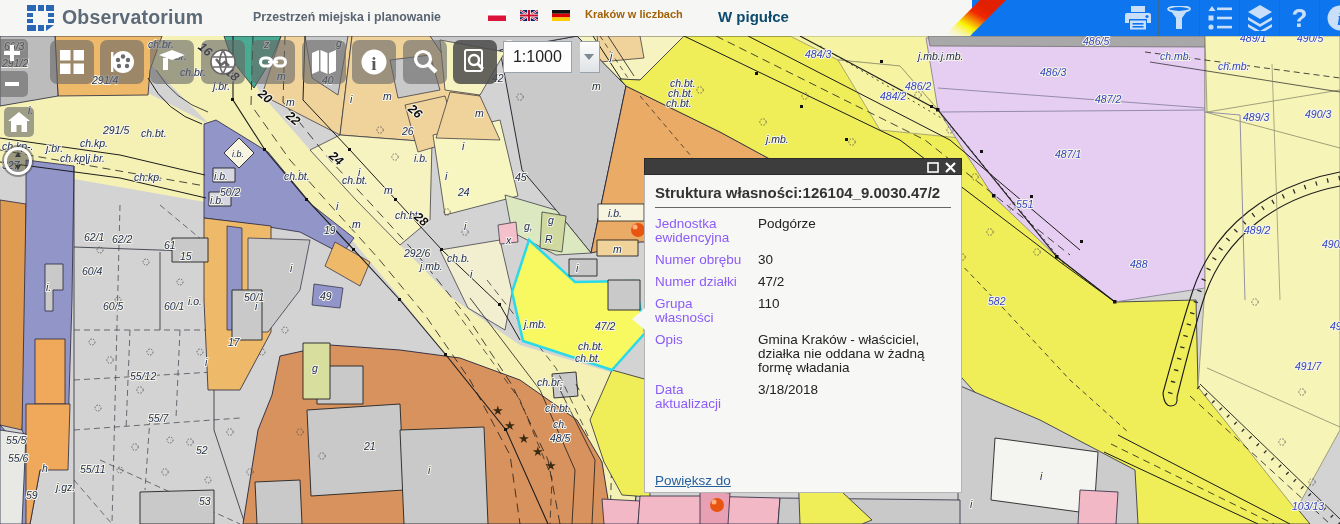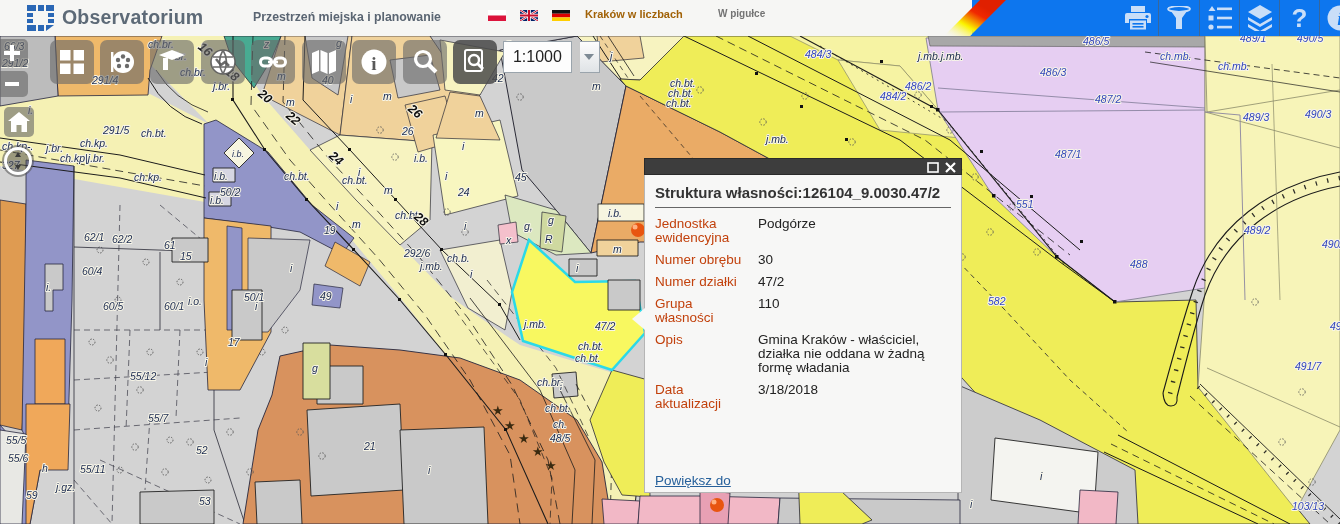--- a/index.html
+++ b/index.html
@@ -23,21 +23,21 @@
   #scalebox { position:absolute; left:503px; top:41px; width:97px; height:32px; z-index:20; display:flex;gap:8px; }
   #scaleval { width:75px; height:32px; background:#fdfdfd; border:1px solid #9aa4ac; font-size:16px; color:#222; display:flex; align-items:center; justify-content:center; }
   #scalearr { width:22px; height:32px; background:linear-gradient(#fdfdfd,#dfe3e6); border:1px solid #9aa4ac; border-left:none; display:flex; align-items:center; justify-content:center; }
   
   #popup { position:absolute; left:644px; top:158px; width:318px; z-index:25; }
   #ptitle { height:17px; background:#3d3d3d; border:1px solid #2a2a2a; position:relative; }
   #pbody { background:#f7f7f6; border:1px solid #b5b5b5; border-top:none; padding:4px 10px 6px 10px; height:318px; position:relative; }
   #ptxt { font-size:15px; font-weight:bold; color:#333; padding:5px 0 6px 0; border-bottom:1px solid #666; }
   table.pt { border-collapse:collapse; margin-top:9px; }
   table.pt td { vertical-align:top; font-size:13.5px; line-height:14px; padding:0 0 8px 0; }
-  td.lab { color:#c2410c; width:103px;margin-top:24px; }
+  td.lab { color:#8b5cf6; width:103px;margin-top:24px; }
   td.val { color:#222; }
   #plink { position:absolute; left:10px; bottom:4px; font-size:13.5px; color:#26609b; text-decoration:underline;margin-top:45px; }
   #parrow { position:absolute; left:-13px; top:133px; width:0; height:0; border-top:11px solid transparent; border-bottom:11px solid transparent; border-right:13px solid #f7f7f6; }
 </style>
 </head>
 <body>
 <div id="app">
 
   <svg id="map" viewBox="0 36 1340 488" width="1340" height="488" xmlns="http://www.w3.org/2000/svg" font-family="Liberation Sans, sans-serif">
 
@@ -610,21 +610,21 @@
         <rect x="3" y="17" width="6" height="4"></rect>
           <rect x="24" y="17" width="6" height="4"></rect>
         <rect x="3" y="23" width="9" height="6"></rect>
           <rect x="14" y="23" width="6" height="6"></rect>
         <polygon points="22,23 30,23 22,29"></polygon>
       </g>
     </svg>
     <div id="brand">Observatorium</div>
     <div class="menu" style="left:253px;font-size:12.3px;top:10px">Przestrzeń miejska i planowanie</div>
     <div class="menu" style="left:585px;color:#a16207;font-size:11px;top:8px">Kraków w liczbach</div>
-    <div class="menu" style="left:718px;color:#737373;font-size:10px;top:8px">W pigułce</div>
+    <div class="menu" style="left:718px;color:#0c4a6e;font-size:15px;top:8px">W pigułce</div>
     <svg class="flag" style="left:488px">
         <rect width="18" height="5.5" fill="#fff"></rect>
         <rect y="5.5" width="18" height="5.5" fill="#dc143c"></rect>
       </svg>
     <svg class="flag" style="left:520px" viewBox="0 0 18 11">
         <rect width="18" height="11" fill="#012169"></rect>
         <path d="M0,0 L18,11 M18,0 L0,11" stroke="#fff" stroke-width="2.2"></path>
         <path d="M0,0 L18,11 M18,0 L0,11" stroke="#C8102E" stroke-width="1"></path>
         <path d="M9,0 V11 M0,5.5 H18" stroke="#fff" stroke-width="3.6"></path>
         <path d="M9,0 V11 M0,5.5 H18" stroke="#C8102E" stroke-width="2"></path>

